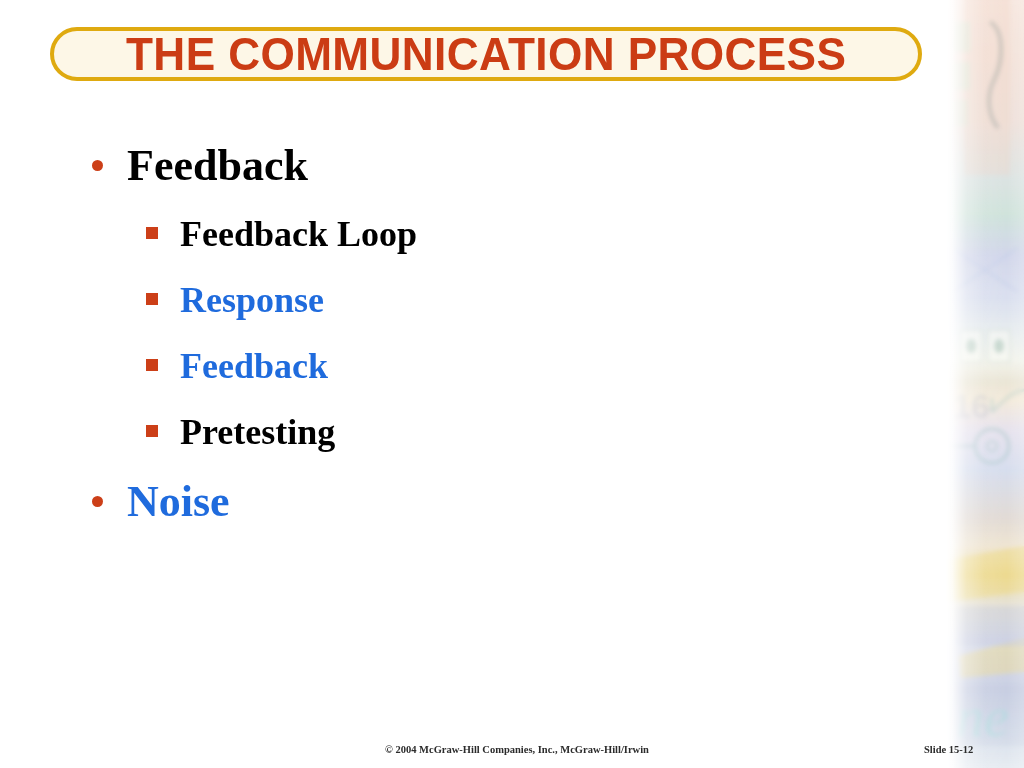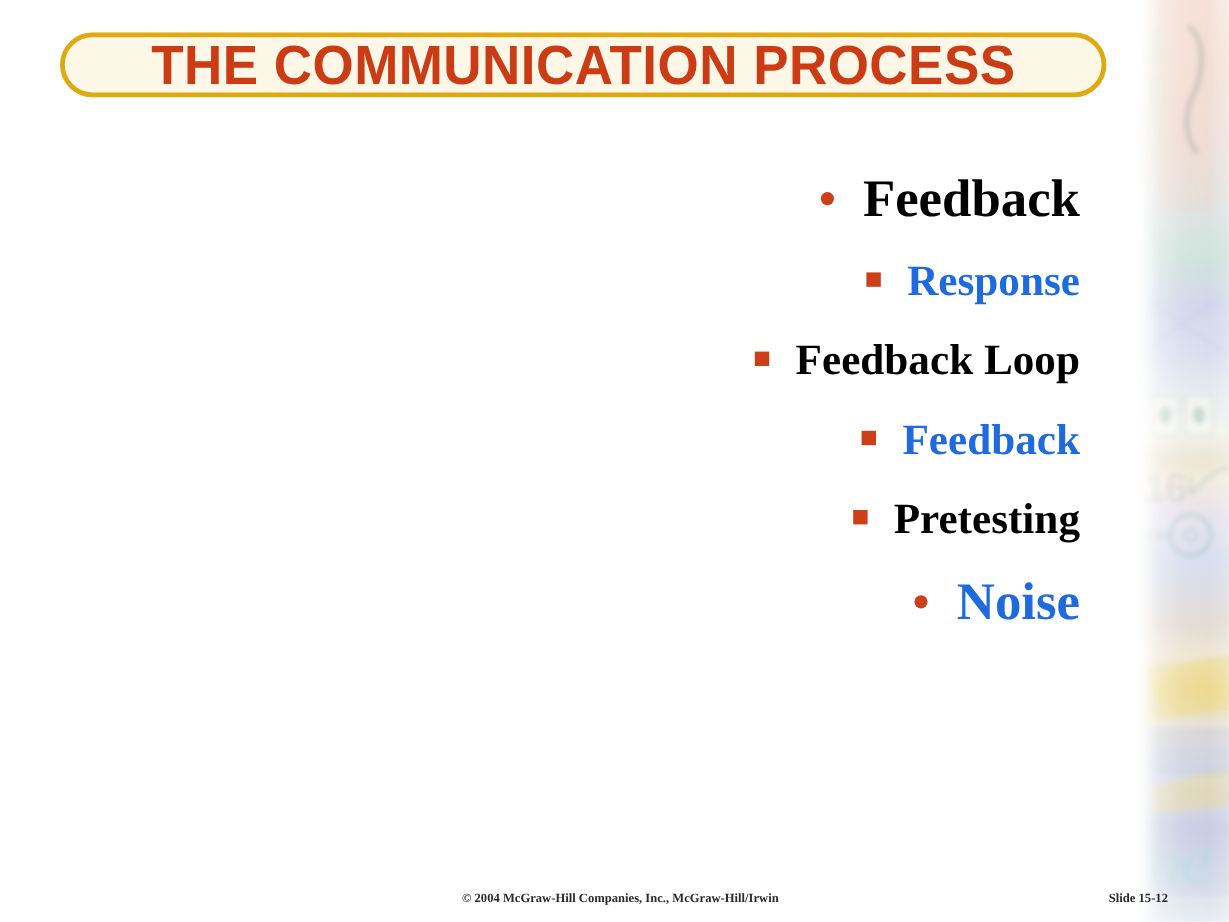--- a/index.html
+++ b/index.html
@@ -101,21 +101,20 @@
   .body-list {
     position: absolute;
     left: 0;
     top: 140px;
     width: 900px;
   }
   .bullet-row {
     display: flex;
     align-items: baseline;
     position: relative;
-    justify-content: flex-end;
   }
   .bullet-row.level-1 { padding-left: 92px; margin-bottom: 20px; }
   .bullet-row.level-2 { padding-left: 146px; margin-bottom: 22px; }
 
   .marker {
     flex: 0 0 auto;
     display: inline-block;
     position: relative;
   }
   .marker.dot {
@@ -224,26 +223,26 @@
 
 <div class="body-list">
 
   <div class="bullet-row level-1">
     <span class="marker dot"></span>
     <span class="bullet-text c-black">Feedback</span>
   </div>
 
   <div class="bullet-row level-2">
     <span class="marker square"></span>
+    <span class="bullet-text c-black">Feedback Loop</span>
+  </div>
+
+  <div class="bullet-row level-2">
+    <span class="marker square"></span>
     <span class="bullet-text c-blue">Response</span>
-  </div>
-
-  <div class="bullet-row level-2">
-    <span class="marker square"></span>
-    <span class="bullet-text c-black">Feedback Loop</span>
   </div>
 
   <div class="bullet-row level-2">
     <span class="marker square"></span>
     <span class="bullet-text c-blue">Feedback</span>
   </div>
 
   <div class="bullet-row level-2">
     <span class="marker square"></span>
     <span class="bullet-text c-black">Pretesting</span>

